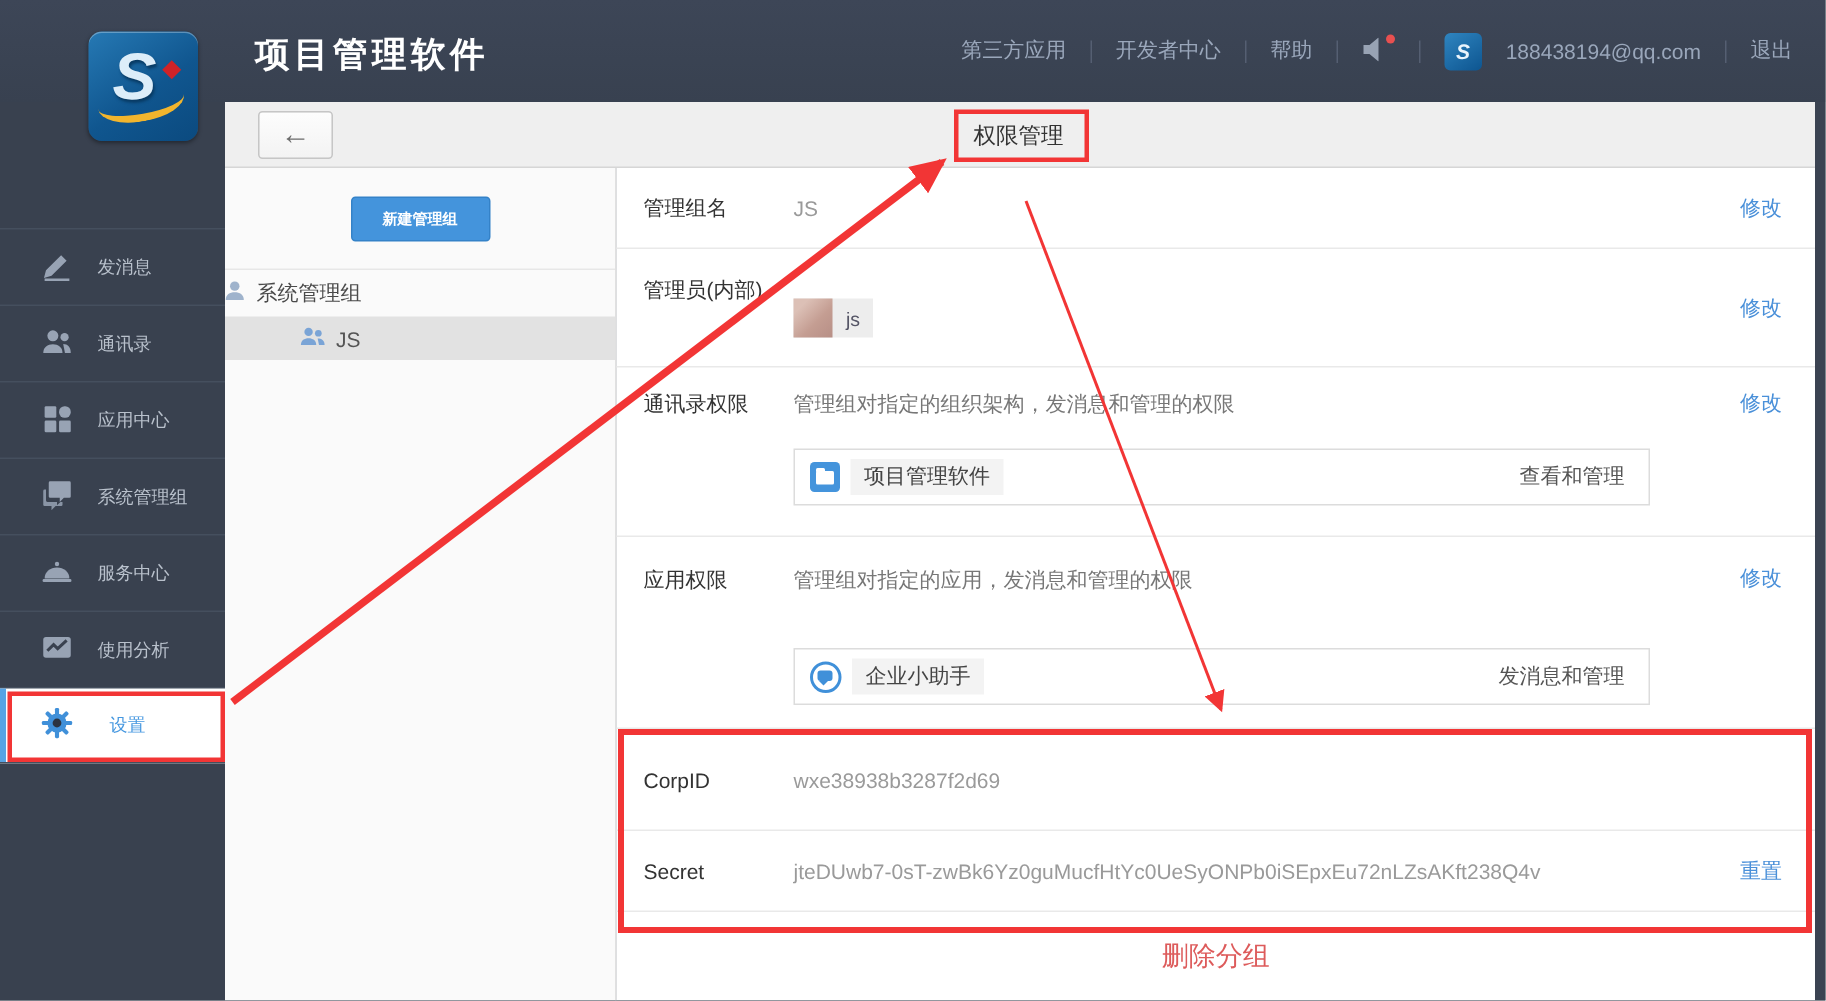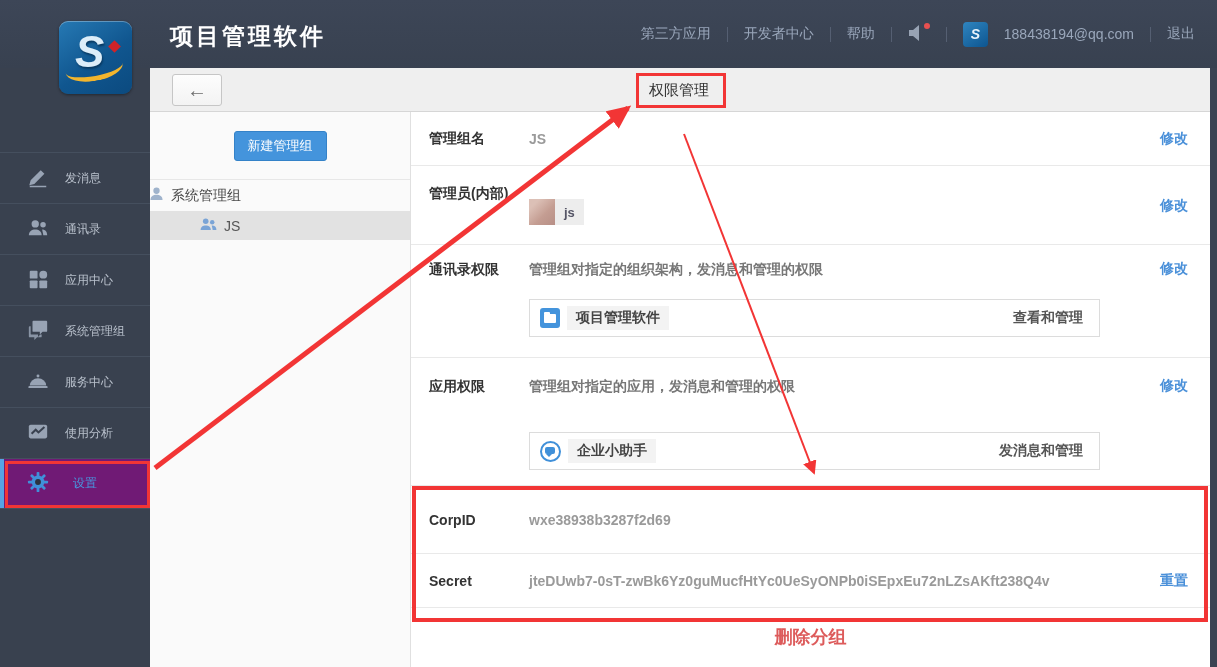--- a/index.html
+++ b/index.html
@@ -34,47 +34,47 @@
                  border-bottom:5px solid #f2b52d; border-radius:50%; transform:rotate(-10deg); }
   .logo-diamond { position:absolute; right:13px; top:21px; width:9px; height:9px;
                   background:#cf2328; transform:rotate(45deg); }
 
   
   .sidebar { position:absolute; left:0; top:68px; width:150px; height:599px; background:#39414f; z-index:5; }
   .side-spacer { height:84px; }
   .side-item { position:relative; height:51px; display:flex; align-items:center; gap:16px;
                padding-left:27px; border-top:1px solid #454f5e; color:#b9c1cc; font-size:12px; cursor:pointer;text-align:right; }
   .side-item svg { flex-shrink:0; }
-  .side-item.active { background:#701a75; color:#4798e0; border-bottom:1px solid #454f5e;gap:24px; }
+  .side-item.active { background:#ffffff; color:#4798e0; border-bottom:1px solid #454f5e;gap:24px; }
   .side-item.active::before { content:""; position:absolute; left:0; top:0; width:4px; height:100%; background:#57a3e4; }
 
   
   .toolbar { position:absolute; left:150px; top:68px; width:1060px; height:44px;
              background:#efefef; border-bottom:1px solid #d6d6d6; z-index:4; }
   .back-btn { position:absolute; left:22px; top:6px; width:50px; height:32px;
               background:linear-gradient(180deg,#fdfdfd,#f3f3f3); border:1px solid #c6c6c6;
               border-radius:3px; color:#6d6d6d; font-size:20px; line-height:28px;
               text-align:center; cursor:pointer; }
   .page-label { position:absolute; left:499px; top:13px; font-size:15px; color:#333; }
 
   
   .tree { position:absolute; left:150px; top:112px; width:261px; height:555px;
           background:#fafafa; border-right:1px solid #e0e0e0; z-index:3; }
   .tree-top { height:68px; display:flex; align-items:center; justify-content:center;
               border-bottom:1px solid #e7e7e7; }
   .new-group-btn { width:93px; height:30px; background:#4494dc; border:1px solid #3482c8;
-                   border-radius:3px; color:#fff; font-size:13px; cursor:pointer; }
+                   border-radius:3px; color:#fff; font-size:10px; cursor:pointer;font-weight:bold; }
   .tree-root { height:31px; display:flex; align-items:center; gap:8px; 
                font-size:14px; color:#4a4a4a; cursor:pointer; }
   .tree-child { height:29px; display:flex; align-items:center; gap:7px; padding-left:50px;
                 font-size:14px; color:#555; cursor:pointer; }
   .tree-child.selected { background:#e2e2e2; }
 
   
-  .detail { position:absolute; left:411px; top:112px; width:799px; height:555px; background:#fff; z-index:3;font-weight:bold; }
+  .detail { position:absolute; left:411px; top:112px; width:799px; height:555px; background:#fff; z-index:3; }
   .row { position:relative; border-bottom:1px solid #e9e9e9; }
   .lbl { color:#333; font-size:14px; }
   .val { color:#9a9a9a; font-size:14px; }
   .desc { color:#777; font-size:14px; }
   .action { position:absolute; right:22px; color:#4a90d9; font-size:14px; cursor:pointer; text-decoration:none; }
   .row-flex { display:flex; align-items:center; padding-left:18px; }
   .row-flex .lbl { width:100px; flex-shrink:0; }
   .r1 { height:54px; } .r1 .action { top:50%; transform:translateY(-50%); }
   .r2 { height:79px; } .r2 .lbl { position:absolute; left:18px; top:19px; }
   .r2 .action { top:31px; }

